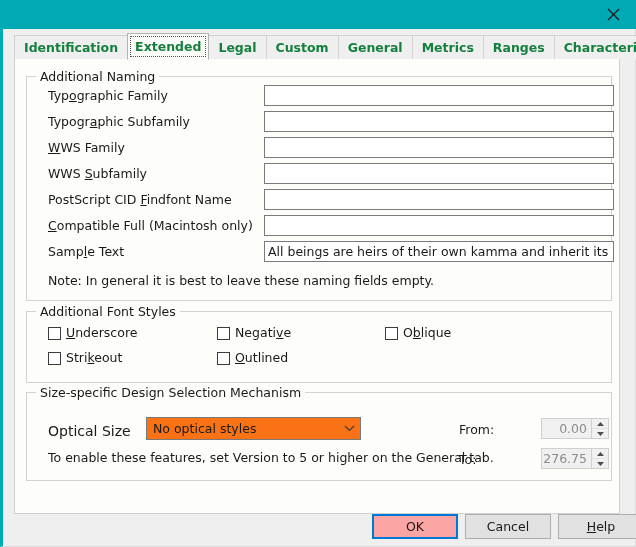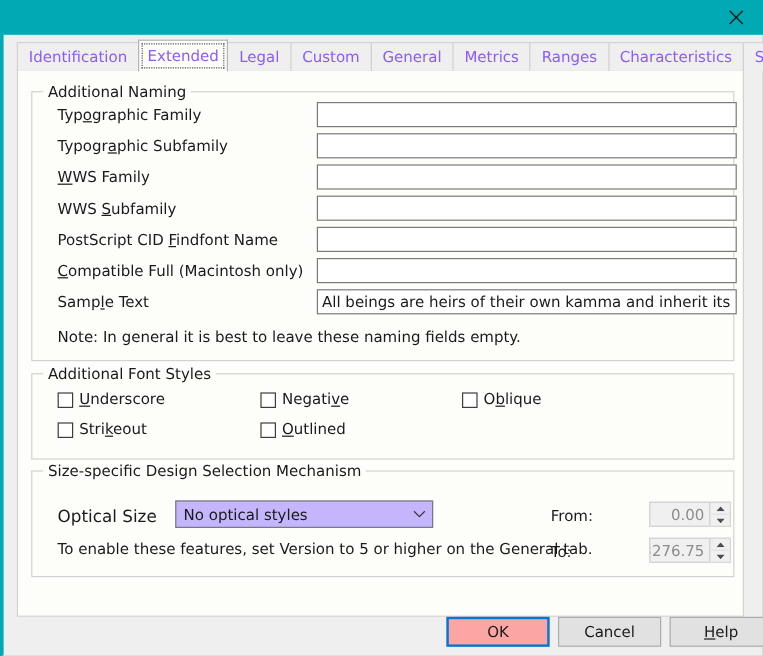--- a/index.html
+++ b/index.html
@@ -69,25 +69,26 @@
     height: 24px;
     box-sizing: border-box;
     padding: 0 9px;
     display: flex;
     align-items: center;
     justify-content: center;
     background: #efefef;
     border: 1px solid #d2d2d2;
     border-bottom: none;
     font-size: 12.5px;
-    color: #8b5cf6;
+    color: #15803d;
     white-space: nowrap;
     margin-right: -1px;
     cursor: default;
     position: relative;
+    font-weight: bold;
   }
   .tab.selected {
     height: 27px;
     background: #fdfdfa;
     border: 1px solid #b5b5b5;
     border-bottom: 1px solid #fdfdfa;
     z-index: 5;
     margin-bottom: -1px;
     padding: 0 7px;
   }
@@ -182,21 +183,21 @@
     left: 21px; top: 30px;
     font-size: 14px;
     color: #1a1a1a;
     white-space: nowrap;
   }
   #optical-combo {
     position: absolute;
     left: 119px; top: 24px;
     width: 215px; height: 23px;
     box-sizing: border-box;
-    background: #c4b5fd;
+    background: #f97316;
     border: 1px solid #7a7a7a;
     display: flex;
     align-items: center;
     cursor: default;
   }
   #optical-combo .val {
     flex: 1;
     padding-left: 6px;
     font-size: 12.5px;
     color: #1a1a1a;

